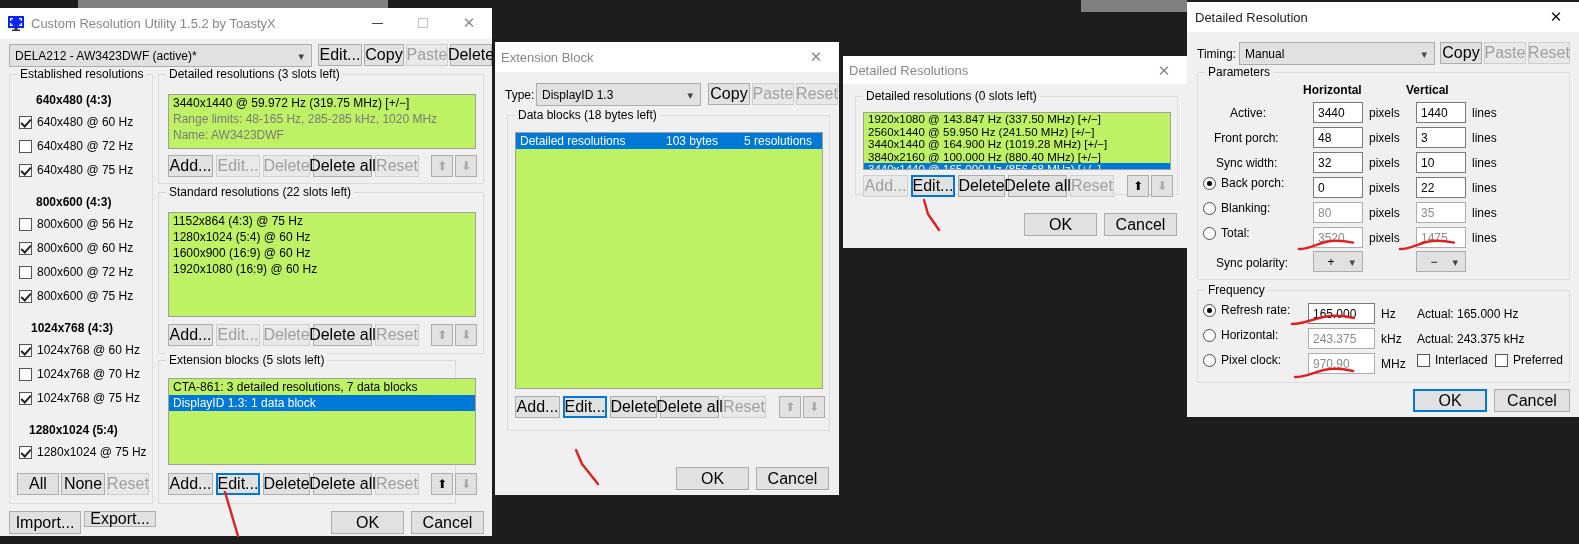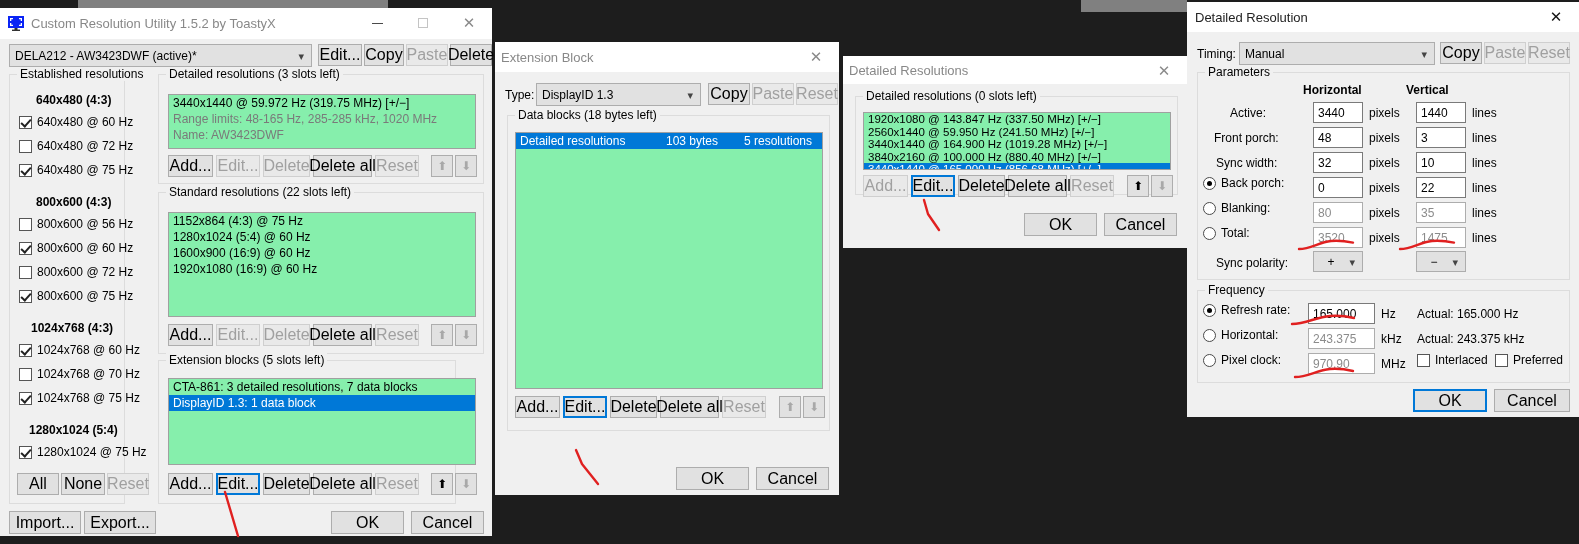--- a/index.html
+++ b/index.html
@@ -59,21 +59,21 @@
     border:1px solid #adadad; display:flex; align-items:center;
     padding-left:5px; font-size:12px; color:#000; white-space:nowrap;
   }
   .combo .chev {
     position:absolute; right:7px; top:50%; transform:translateY(-50%);
     font-size:11px; color:#444; font-family:"DejaVu Sans", sans-serif;
   }
   .combo.small { height:21px; }
 
   .listbox {
-    position:absolute; background:#86efac; border:1px solid #a0a0a0;
+    position:absolute; background:#bef264; border:1px solid #a0a0a0;
     overflow:hidden; font-size:12px;
   }
   .listrow { padding:1px 4px 0 4px; white-space:nowrap; line-height:15px; }
   .listrow.sel { background:#0078d7; color:#fff; }
   .listrow.dim { color:#7a7a7a; }
 
   .txt {
     position:absolute; background:#fff; border:1px solid #7a7a7a;
     height:21px; display:flex; align-items:center; padding-left:4px;
     font-size:12px; color:#000; white-space:nowrap; overflow:hidden;
@@ -151,21 +151,21 @@
   <div class="btn" style="left:364px;top:36px;width:40px;">
     <span>Copy</span>
     </div>
   <div class="btn disabled" style="left:406px;top:36px;width:42px;">
     <span>Paste</span>
     </div>
   <div class="btn" style="left:450px;top:36px;width:42px;">
     <span>Delete</span>
     </div>
 
-  <div class="group" style="left:9px;top:66px;width:116px;height:430px;">
+  <div class="group" style="left:9px;top:66px;width:144px;height:430px;">
     <div class="glabel">Established resolutions</div>
 
     <div class="lbl bold" style="left:26px;top:18px;">640x480 (4:3)</div>
     <div class="chk" style="left:9px;top:40px;">
       <span class="box on"></span>
       <span class="ctext">640x480 @ 60 Hz</span>
       </div>
     <div class="chk" style="left:9px;top:64px;">
       <span class="box"></span>
       <span class="ctext">640x480 @ 72 Hz</span>
@@ -310,21 +310,21 @@
       <span>⬆</span>
       </div>
     <div class="arrowbtn dis" style="left:296px;top:112px;">
       <span>⬇</span>
       </div>
   </div>
 
   <div class="btn" style="left:9px;top:503px;width:72px;height:23px;text-align:right;">
     <span>Import...</span>
     </div>
-  <div class="btn" style="left:84px;top:503px;width:72px;height:23px;">
+  <div class="btn" style="left:84px;top:503px;width:72px;height:16px;">
     <span>Export...</span>
     </div>
   <div class="btn" style="left:331px;top:503px;width:73px;height:23px;">
     <span>OK</span>
     </div>
   <div class="btn" style="left:411px;top:503px;width:73px;height:23px;">
     <span>Cancel</span>
     </div>
 </div>
 

